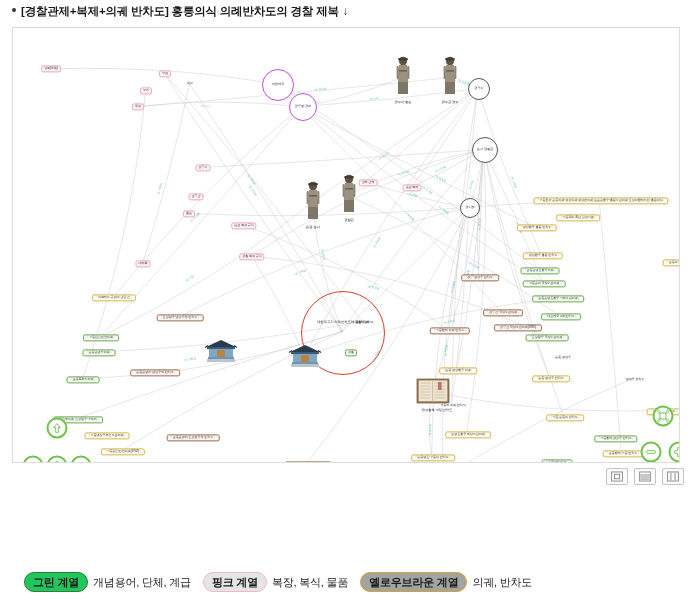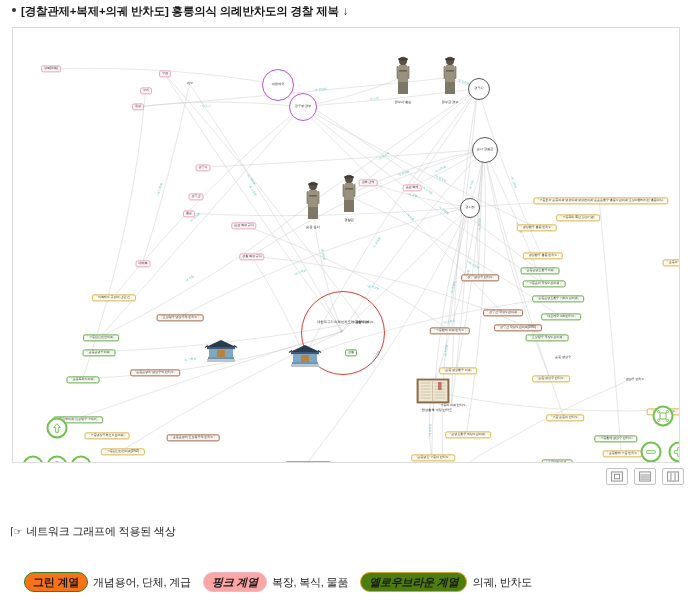--- a/index.html
+++ b/index.html
@@ -195,23 +195,23 @@
     align-items: center;
     justify-content: center;
     border-radius: 11px;
     padding: 2px 8px;
     font-size: 11px;
     font-weight: bold;
     margin-right: 5px;
     box-sizing: border-box;
     line-height: 1.3;
   }
-  .legend-badge.green  { border: 1.6px solid #2f7d32; color: #1a1a1a; background: #f97316; }
-  .legend-badge.pink   { border: 1.6px solid #f2b6c6; color: #1a1a1a; background: #fca5a5; font-style: italic; }
-  .legend-badge.yellow { border: 1.6px solid #d1a52e; color: #1a1a1a; background: #4d7c0f; font-style: italic; }
+  .legend-badge.green  { border: 1.6px solid #2f7d32; color: #1a1a1a; background: #22c55e; }
+  .legend-badge.pink   { border: 1.6px solid #f2b6c6; color: #1a1a1a; background: #e5e5e5; }
+  .legend-badge.yellow { border: 1.6px solid #d1a52e; color: #1a1a1a; background: #a3a3a3; }
   .legend-text { margin-right: 12px; }
 </style>
 </head>
 <body>
 
 <div class="page-title">
   <span class="bullet"></span><span>[경찰관제+복제+의궤 반차도] 홍릉의식 의례반차도의 경찰 제복</span><span class="arrow-down">↓</span>
 </div>
 
 <div id="graph-panel">
@@ -525,23 +525,20 @@
   <div class="view-btn">
     <svg width="12" height="11" viewBox="0 0 14 12">
       <rect x="0.7" y="0.7" width="12.6" height="10.6" fill="none" stroke="#8c8c8c" stroke-width="1.1"></rect>
       <line x1="4.6" y1="1.5" x2="4.6" y2="10.5" stroke="#8c8c8c" stroke-width="1.1"></line>
       <line x1="9.4" y1="1.5" x2="9.4" y2="10.5" stroke="#8c8c8c" stroke-width="1.1"></line>
     </svg>
   </div>
 </div>
 
 <div class="footer">
-  <div class="note-line">
-    <span class="note-mark">⌈☞</span><span>네트워크 그래프에 적용된 색상</span>
-  </div>
 </div>
 
 <div class="legend-row">
   <span class="legend-badge green">그린 계열</span>
   <span class="legend-text">개념용어, 단체, 계급</span>
   <span class="legend-badge pink">핑크 계열</span>
   <span class="legend-text">복장, 복식, 물품</span>
   <span class="legend-badge yellow">옐로우브라운 계열</span>
   <span class="legend-text">의궤, 반차도</span>
 </div>

